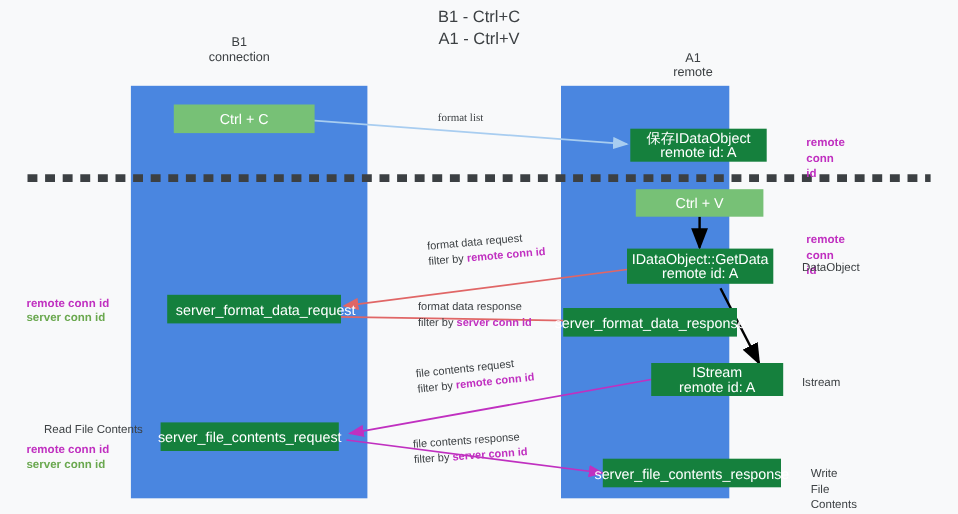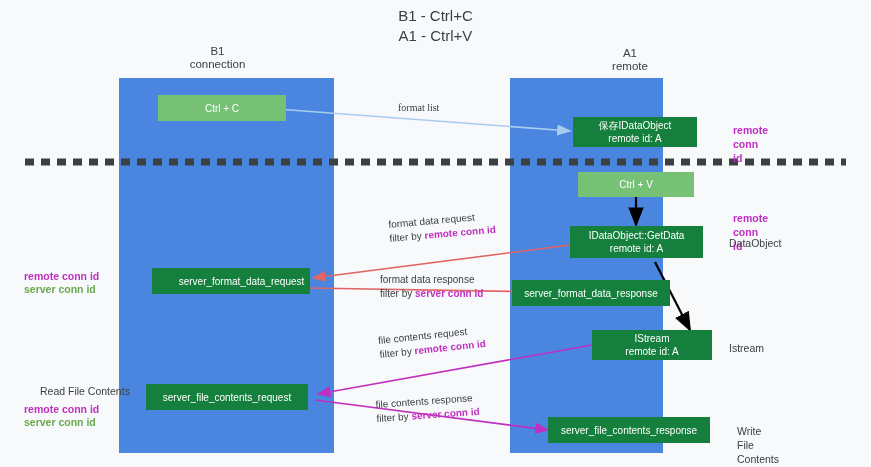--- a/index.html
+++ b/index.html
@@ -50,21 +50,21 @@
 
   
   .box {
     box-sizing: border-box;
     display: flex;
     flex-direction: column;
     align-items: center;
     justify-content: center;
     text-align: center;
     color: #ffffff;
-    font-size: 10px;
+    font-size: 13px;
     line-height: 13px;
     white-space: pre-line;
     padding: 2px 4px;
   }
   .box.green { background: #77c176; }
   .box.orange { background: #15803d; }
 
   
   .edge-label {
     font-size: 10px;
@@ -95,21 +95,21 @@
   }
 </style>
 </head>
 <body>
 
 <div id="canvas">
 
   <div class="abs title">B1 - Ctrl+C
 A1 - Ctrl+V</div>
 
-  <div class="abs col-header" style="left:140px; top:33px; width:155px;margin-top:12px;">B1
+  <div class="abs col-header" style="left:140px; top:33px; width:155px;">B1
 connection</div>
   <div class="abs col-header" style="left:540px; top:47px; width:180px;">A1
 remote</div>
 
   <div class="abs lane" style="left:119px; top:78px; width:215px; height:375px;"></div>
   <div class="abs lane" style="left:510px; top:78px; width:153px; height:375px;"></div>
 
   <svg id="wires">
     <defs>
       <marker id="ah-blue" markerWidth="9" markerHeight="7" refX="8" refY="3.5" orient="auto">

